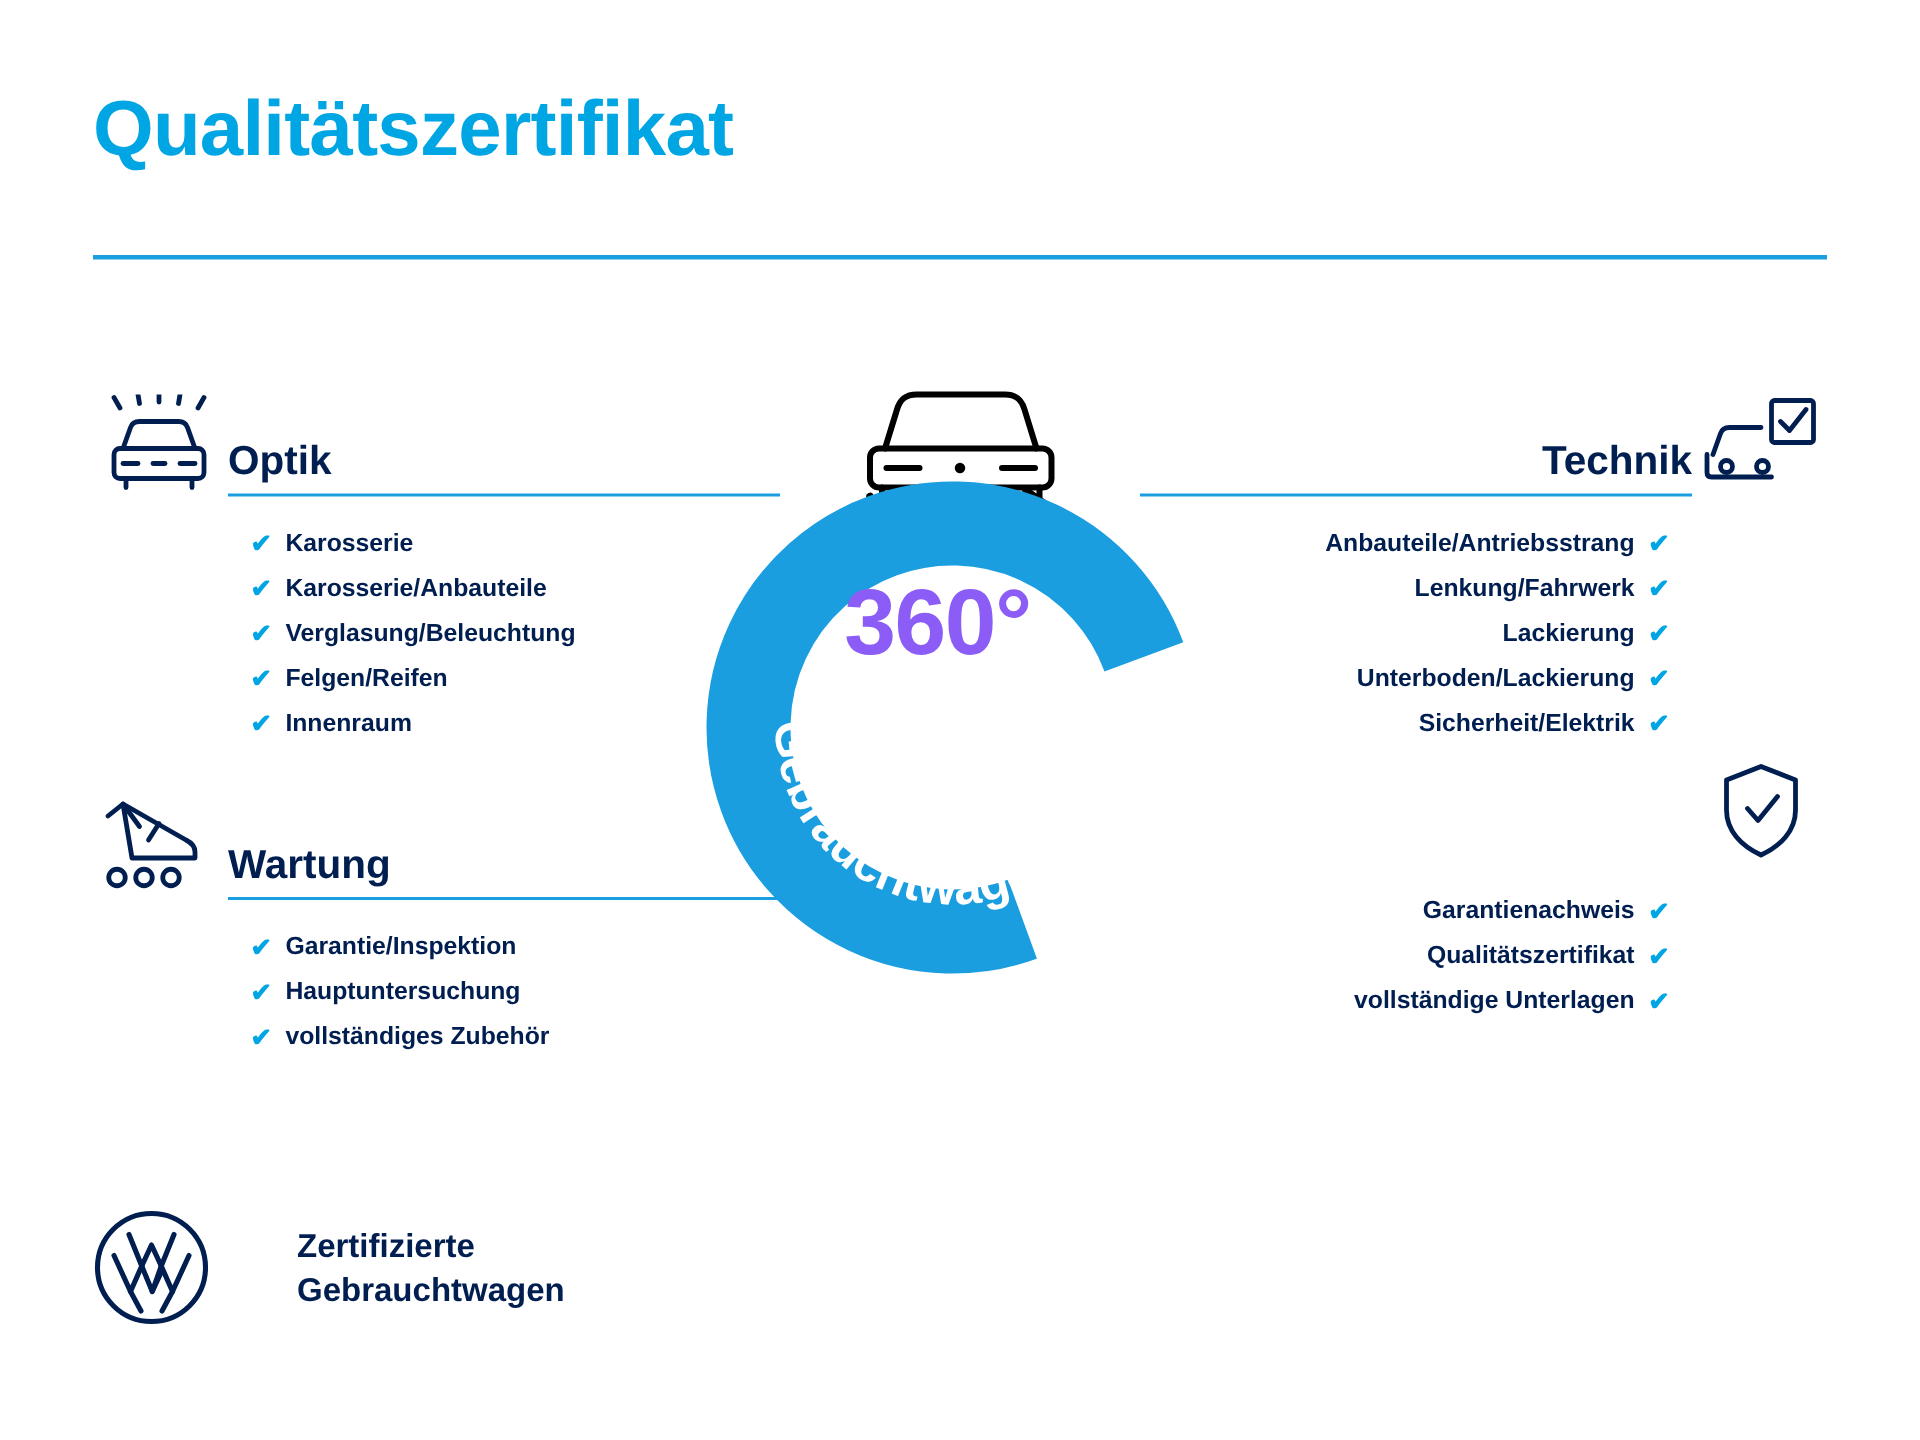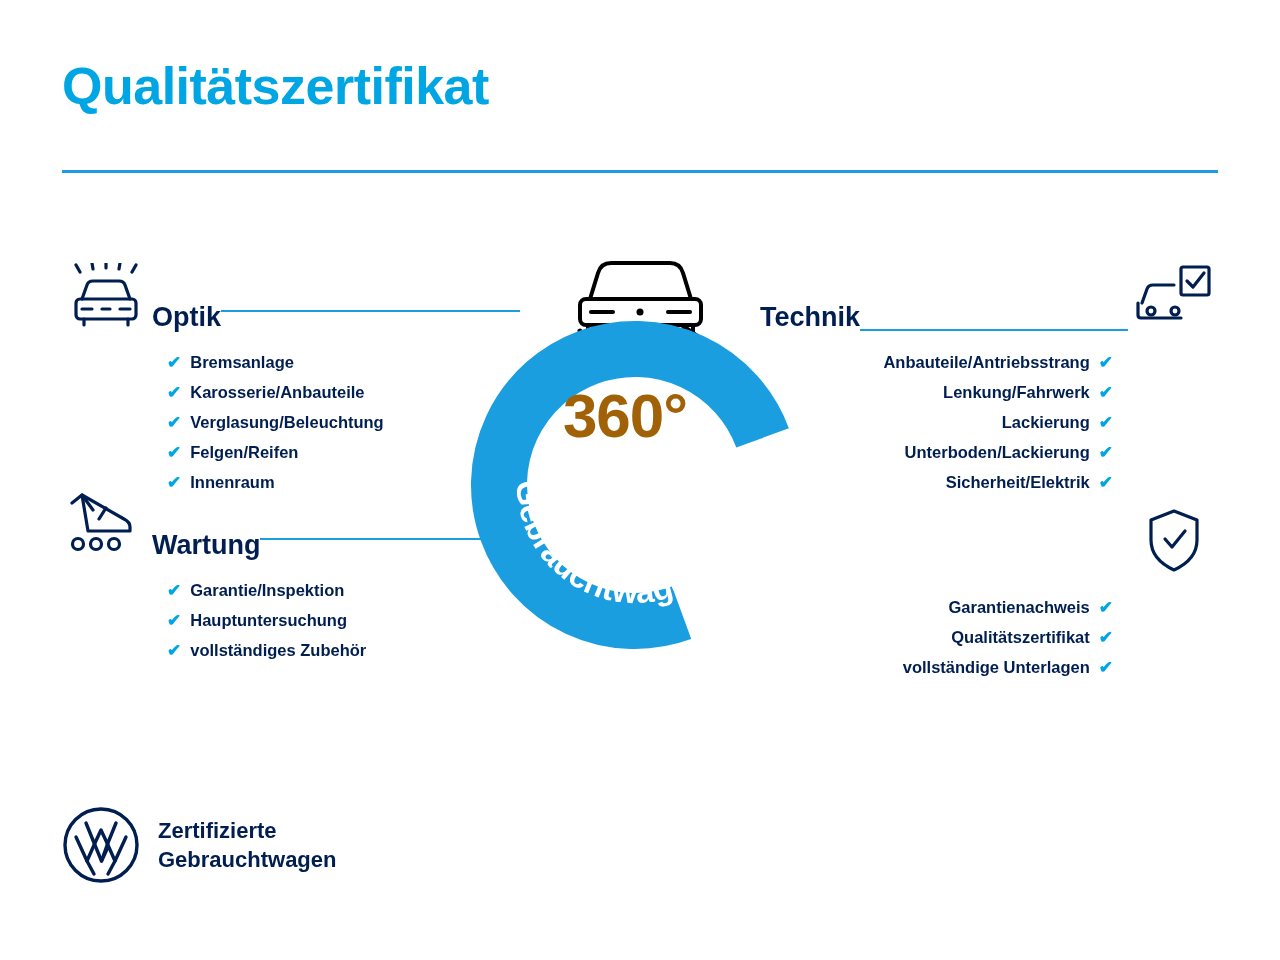--- a/index.html
+++ b/index.html
@@ -38,21 +38,21 @@
 
   
   .col {
     position: absolute;
     width: 460px;
   }
   .col-left  { left: 60px; }
   .col-right { left: 760px; }
 
   .block-optik   { top: 255px; }
-  .block-wartung { top: 483px; }
+  .block-wartung { top: 524px; }
   .block-technik { top: 255px; }
   .block-garantie{ top: 500px; }
 
   .section-head {
     display: flex;
     align-items: flex-end;
     height: 78px;
   }
   .section-head.right { flex-direction: row-reverse; }
 
@@ -61,21 +61,21 @@
     height: 74px;
     flex: 0 0 92px;
     display: flex;
     align-items: center;
     justify-content: center;
   }
 
   .head-text-wrap {
     flex: 1 1 auto;
     display: flex;
-    flex-direction: row;
+    flex-direction: column;
     align-items: flex-start;
     padding-bottom: 2px;
   }
   .head-text-wrap.right { align-items: flex-end; text-align: right; }
 
   .sec-title {
     font-size: 27px;
     font-weight: bold;
     color: #001e50;
     line-height: 1.05;
@@ -137,38 +137,39 @@
     position: absolute;
     left: 0;
     top: 0;
     width: 340px;
     height: 340px;
     display: flex;
     align-items: center;
     justify-content: center;
     font-size: 62px;
     font-weight: bold;
-    color: #a16207;
+    color: #8b5cf6;
     letter-spacing: -1px;
   }
   .car360-icon {
     position: absolute;
     left: 103px;
     top: 2px;
     width: 165px;
     height: 105px;
   }
 
   
   .footer {
     position: absolute;
     left: 62px;
     top: 806px;
     display: flex;
     align-items: center;
+    gap: 40px;
   }
   .vw-logo { width: 78px; height: 78px; flex: 0 0 78px; }
   .footer-text {
     margin-left: 18px;
     font-size: 22px;
     font-weight: bold;
     line-height: 1.33;
     color: #001e50;
     white-space: pre-line;
   }
@@ -193,21 +194,21 @@
       </svg>
     </div>
     <div class="head-text-wrap">
       <div class="sec-title">Optik</div>
       <div class="sec-underline"></div>
     </div>
   </div>
   <ul class="items">
     <li>
         <span class="tick">✔</span>
-        <span>Bremsanlage</span>
+        <span>Karosserie</span>
       </li>
     <li>
         <span class="tick">✔</span>
         <span>Karosserie/Anbauteile</span>
       </li>
     <li>
         <span class="tick">✔</span>
         <span>Verglasung/Beleuchtung</span>
       </li>
     <li>

